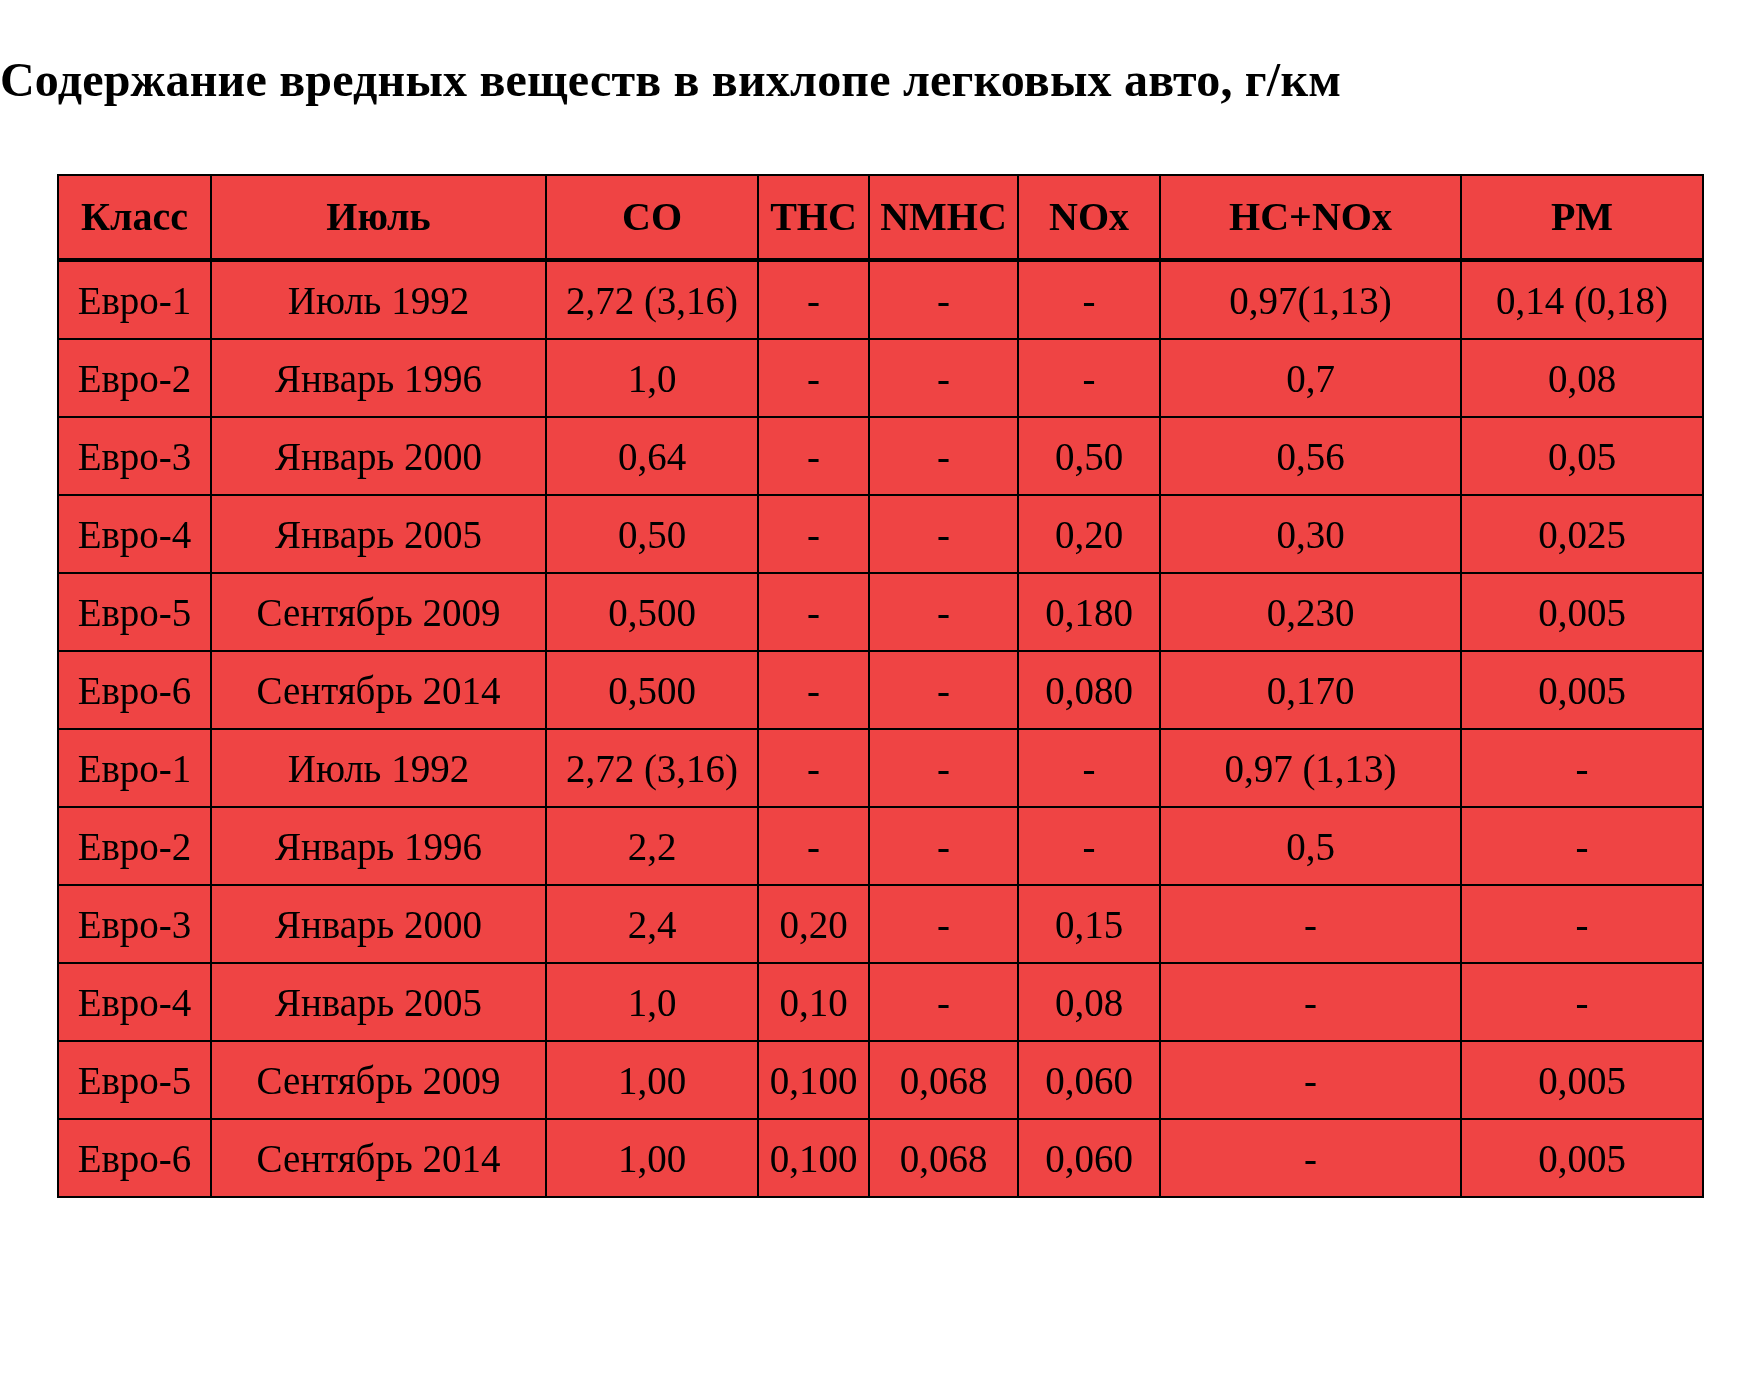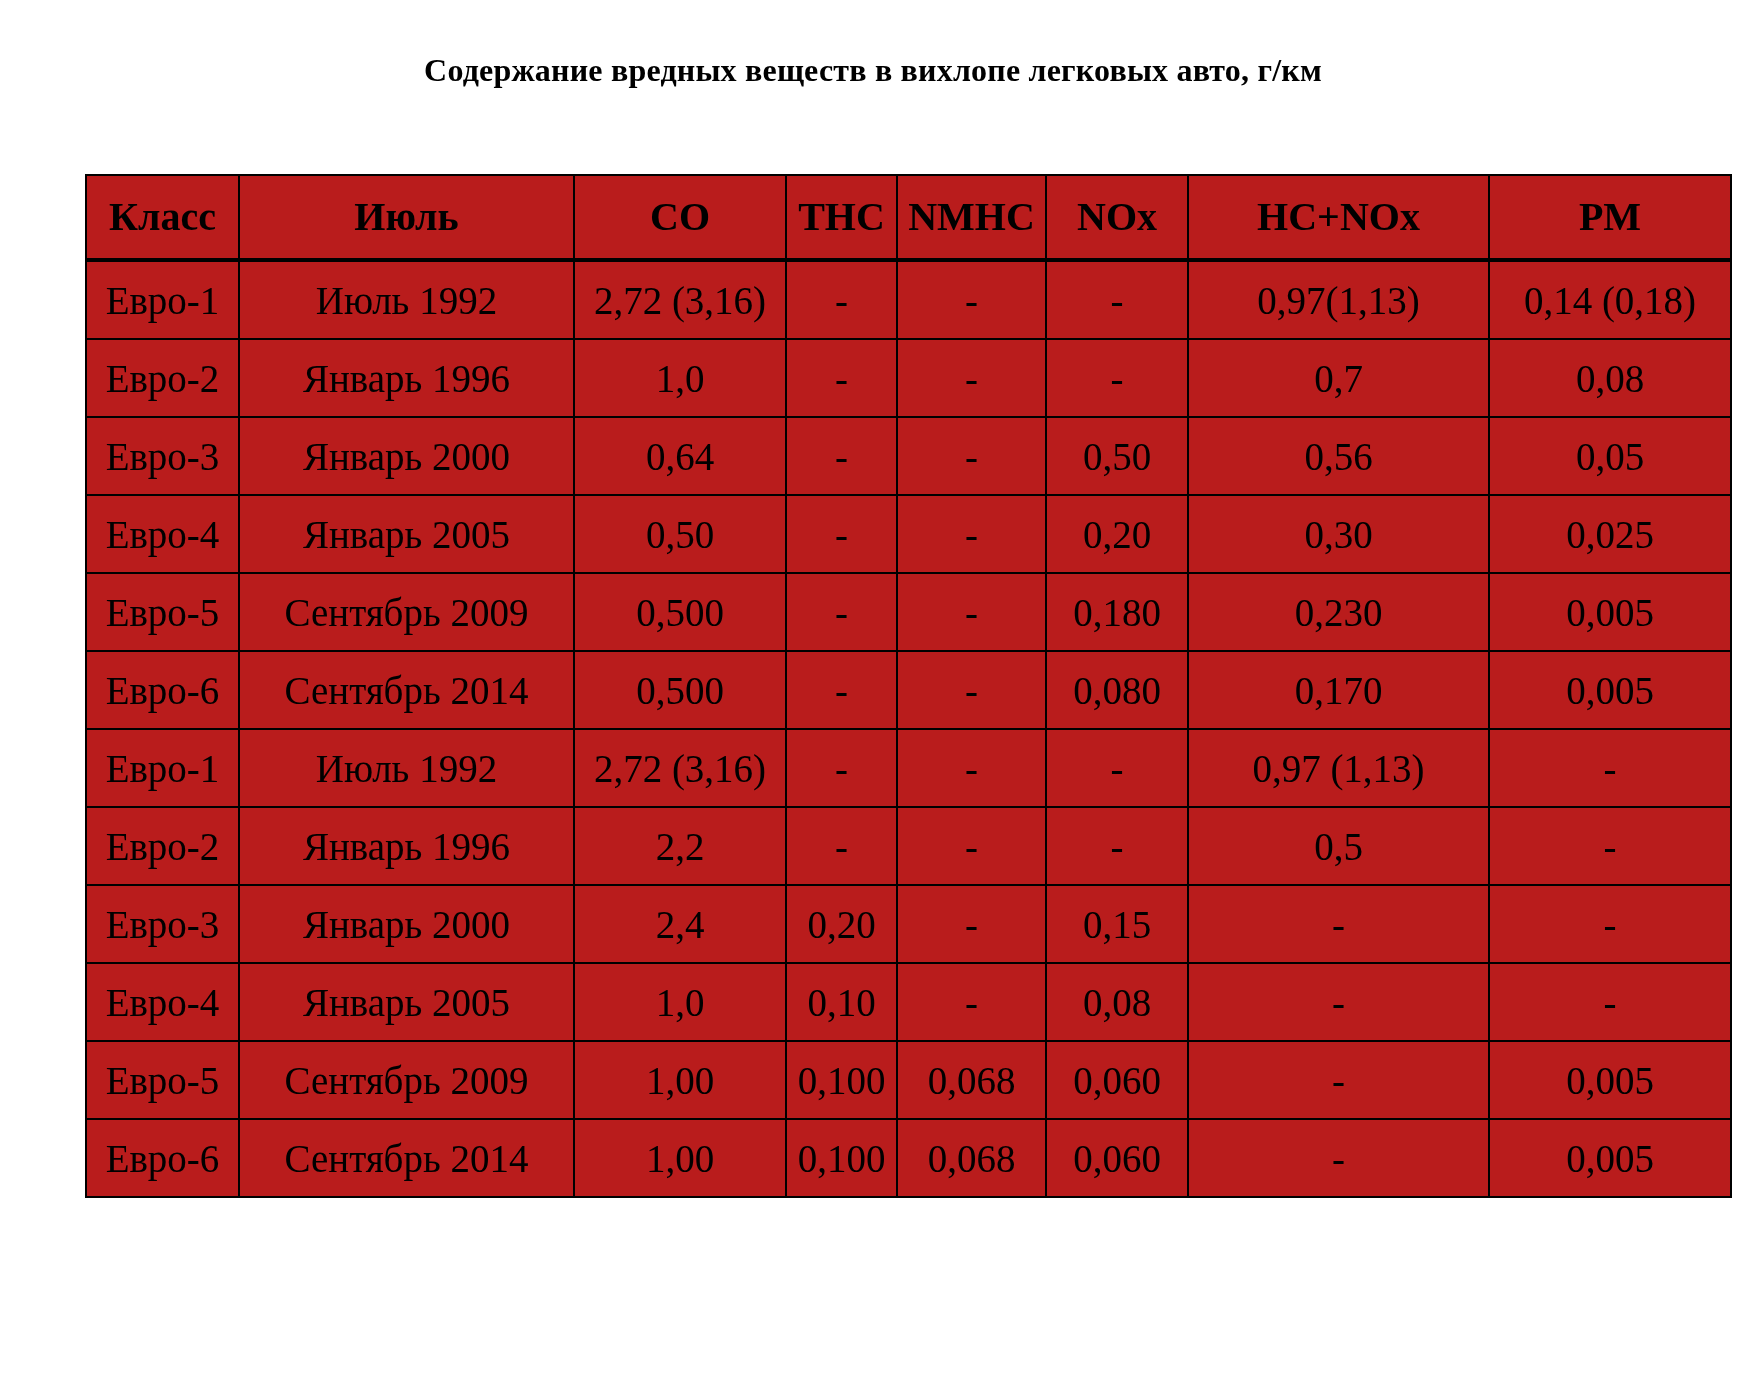--- a/index.html
+++ b/index.html
@@ -17,38 +17,36 @@
   .page {
     position: relative;
     width: 1746px;
     height: 1391px;
   }
   .title {
     position: absolute;
     top: 52px;
     left: 0;
     width: 1746px;
-    text-align: center;
-    font-size: 32px;
+    font-size: 48px;
     font-weight: bold;
     letter-spacing: 0.2px;
     white-space: nowrap;
   }
   .table-wrap {
     position: absolute;
     top: 174px;
     left: 57px;
     width: 1645px;
   }
   table.emissions {
     border-collapse: collapse;
     width: 1645px;
     table-layout: fixed;
-    background: #b91c1c;
-    margin-left: 28px;
+    background: #ef4444;
   }
   table.emissions td,
   table.emissions th {
     border: 2px solid #000000;
     padding: 0;
     text-align: center;
     vertical-align: middle;
     font-weight: normal;
     font-size: 39px;
     line-height: 1.0;

